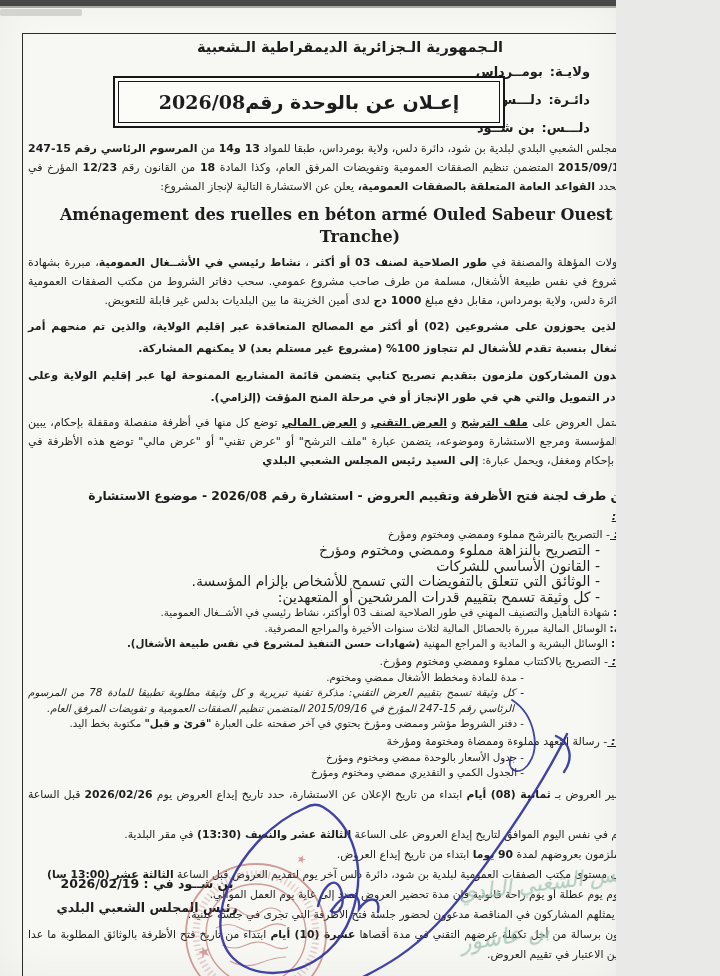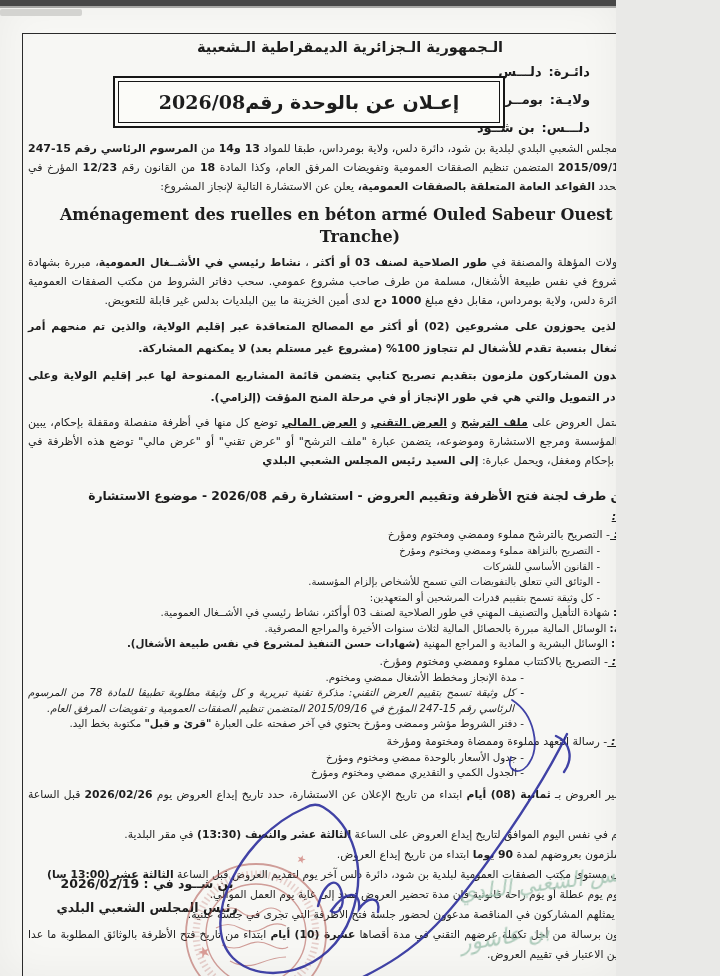--- a/index.html
+++ b/index.html
@@ -27,21 +27,21 @@
   .b{font-weight:bold;} .u{text-decoration:underline;} .i{font-style:italic;}
   .sf{font-family:"DejaVu Serif",serif;}
   .sup{vertical-align:super;font-size:.62em;}
   .ind{text-indent:24px;} .jus{text-align:justify;}
   .french{direction:ltr;text-align:center;font-family:"DejaVu Serif",serif;font-weight:bold;
           font-size:16px;line-height:22px;margin:4px 0 5px;}
   .dash{font-weight:bold;line-height:22px;text-align:justify;padding-right:14px;
         text-indent:-14px;margin-top:5px;}
   .centerline{text-align:right;font-size:12.3px;line-height:22px;margin-top:15px;}
   .chk{font-size:11px;line-height:16px;margin-top:2px;}
-  .sub{font-size:10px;line-height:15.5px;margin-right:92px;padding-right:10px;text-indent:-10px;}
+  .sub{font-size:14px;line-height:15.5px;margin-right:92px;padding-right:10px;text-indent:-10px;}
   .sub2{font-size:10.3px;line-height:15.5px;margin-right:168px;padding-right:10px;text-indent:-10px;}
   .cap{font-size:10.3px;line-height:15.5px;}
   .close{font-size:10.8px;line-height:20px;text-align:justify;}
   .mt2{margin-top:2px;} .mt4{margin-top:4px;} .mt6{margin-top:6px;}
   .sig{position:absolute;left:42px;top:876px;width:210px;text-align:center;font-weight:bold;
        font-size:12.5px;direction:rtl;z-index:2;}
   .sig .role{margin-top:9px;}
   .hand{position:absolute;color:#a2c4b2;font-style:italic;filter:blur(.4px);opacity:.85;
         direction:rtl;white-space:nowrap;z-index:4;}
   .hand.h1{left:458px;top:866px;font-size:21px;transform:rotate(-7deg);letter-spacing:1px;}
@@ -59,24 +59,24 @@
   <div class="smudge" style="left:706px;top:300px;width:14px;height:48px;"></div>
   <div class="smudge" style="left:708px;top:430px;width:10px;height:30px;"></div>
   <div class="smudge" style="left:700px;top:820px;width:18px;height:90px;"></div>
 
   <div class="frame"></div>
 
   <div class="country">الـجمهورية الـجزائرية الديمقراطية الـشعبية</div>
 
   <div class="admin">
     <div class="row">
-      <span class="lab">دائـرة:</span><span>دلـــس</span>
+      <span class="lab">ولايـة:</span><span>بومــرداس</span>
     </div>
     <div class="row">
-      <span class="lab">ولايـة:</span><span>بومــرداس</span>
+      <span class="lab">دائـرة:</span><span>دلـــس</span>
     </div>
     <div class="row">
       <span class="lab">دلـــس:</span><span>بن شــود</span>
     </div>
   </div>
 
   <div class="titlebox">
     <div class="titlebox-inner">
         <span>إعـلان عن بالوحدة رقم </span>
         <span class="sf">2026/08</span>
@@ -94,21 +94,21 @@
       <div class="bl chk"><span class="b">❖ </span><span class="b u i">محتوى الملف:</span></div>
       <div class="bl chk"><span class="b">✓ </span><span class="b u i">ملف الترشح : </span><span>  -  التصريح بالترشح مملوء وممضي ومختوم ومؤرخ</span></div>
       <div class="bl sub"><span>-  التصريح بالنزاهة مملوء وممضي ومختوم ومؤرخ</span></div>
       <div class="bl sub"><span>-  القانون الأساسي للشركات</span></div>
       <div class="bl sub"><span>-  الوثائق التي تتعلق بالتفويضات التي تسمح للأشخاص بإلزام المؤسسة.</span></div>
       <div class="bl sub"><span>-  كل وثيقة تسمح بتقييم قدرات المرشحين أو المتعهدين:</span></div>
       <div class="bl cap"><span class="b">أ/ قدرات مهنية:</span><span> شهادة التأهيل والتصنيف المهني في طور الصلاحية لصنف 03 أوأكثر، نشاط رئيسي في الأشــغال العمومية.</span></div>
       <div class="bl cap"><span class="b">ب/ قدرات مالية:</span><span> الوسائل المالية مبررة بالحصائل المالية لثلاث سنوات الأخيرة والمراجع المصرفية.</span></div>
       <div class="bl cap"><span class="b">ج/ قدرات تقنية:</span><span> الوسائل البشرية و المادية و المراجع المهنية </span><span class="b">(شهادات حسن التنفيذ لمشروع في نفس طبيعة الأشغال).</span></div>
       <div class="bl chk mt2"><span class="b">✓ </span><span class="b u i">العرض التقني: </span><span>  -  التصريح بالاكتتاب مملوء وممضي ومختوم ومؤرخ.</span></div>
-      <div class="bl sub2"><span>-  مدة الإنجاز ومخطط الأشغال ممضي ومختوم.</span></div>
+      <div class="bl sub2"><span>-  مدة للمادة ومخطط الأشغال ممضي ومختوم.</span></div>
       <div class="bl sub2 jus"><span class="i">-  </span><span class="i">كل وثيقة تسمح بتقييم العرض التقني: مذكرة تقنية تبريرية و كل وثيقة مطلوبة تطبيقا للمادة 78 من المرسوم الرئاسي رقم 15-247 المؤرخ في 2015/09/16 المتضمن تنظيم الصفقات العمومية و تفويضات المرفق العام.</span></div>
       <div class="bl sub2"><span>-  دفتر الشروط مؤشر وممضى ومؤرخ يحتوي في آخر صفحته على العبارة </span><span class="b">"قرئ و قبل"</span><span> مكتوبة بخط اليد.</span></div>
       <div class="bl chk mt2"><span class="b">✓ </span><span class="b u i">العرض المالي: </span><span>  -  رسالة التعهد مملوءة وممضاة ومختومة ومؤرخة</span></div>
       <div class="bl sub2"><span>-  جدول الأسعار بالوحدة ممضي ومختوم ومؤرخ</span></div>
       <div class="bl sub2"><span>-  الجدول الكمي و التقديري ممضي ومختوم ومؤرخ</span></div>
       <div class="bl close mt4"><span>حددت تقييم تحضير العروض بـ </span><span class="b">ثمانية (08) أيام</span><span> ابتداء من تاريخ الإعلان عن الاستشارة، حدد تاريخ إيداع العروض يوم </span><span class="b">2026/02/26</span><span> قبل الساعة </span><span class="b">13:00 سا</span></div>
       <div class="bl close"><span>فتح العروض سيتم في نفس اليوم الموافق لتاريخ إيداع العروض على الساعة </span><span class="b">الثالثة عشر والنصف (13:30)</span><span> في مقر البلدية.</span></div>
       <div class="bl close"><span>يبقى المتعهدون ملزمون بعروضهم لمدة </span><span class="b">90 يوما</span><span> ابتداء من تاريخ إيداع العروض.</span></div>
       <div class="bl close"><span>تودع العروض على مستوى مكتب الصفقات العمومية لبلدية بن شود، دائرة دلس آخر يوم لتقديم العروض قبل الساعة </span><span class="b">الثالثة عشر (13:00 سا)</span></div>
       <div class="bl close"><span>إذا صادف هذا اليوم يوم عطلة أو يوم راحة قانونية فإن مدة تحضير العروض تمدد إلى غاية يوم العمل الموالي.</span></div>

